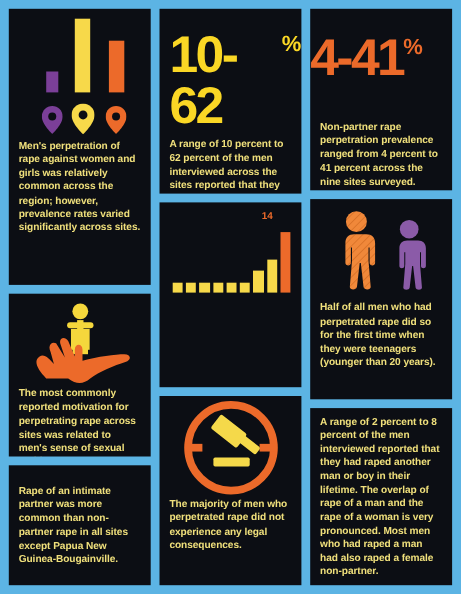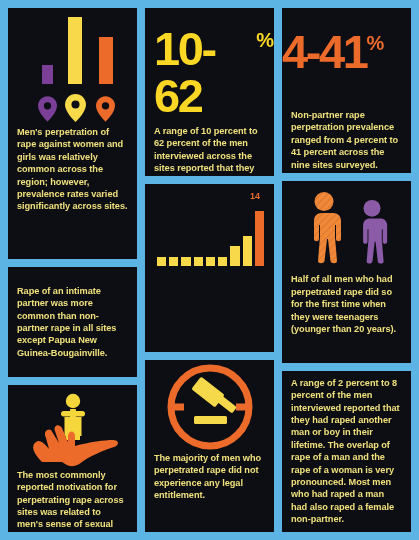--- a/index.html
+++ b/index.html
@@ -47,21 +47,21 @@
 
   
   .pins-graphic{height:118px;position:relative;}
   .bar{position:absolute;bottom:42px;}
   .pin{position:absolute;bottom:4px;}
 
   
   .gchart{position:relative;height:74px;margin:8px 10px 6px 12px;}
   .gbars{position:absolute;bottom:0;left:0;right:0;display:flex;align-items:flex-end;gap:3px;height:62px;}
   .gbar{flex:1 1 0;}
-  .glabel{position:absolute;right:4px;top:-1px;color:#EC6A2A;font-size:9px;font-weight:bold;}
+  .glabel{position:absolute;right:16px;top:-1px;color:#EC6A2A;font-size:9px;font-weight:bold;}
 
   .fig-row{display:flex;justify-content:center;align-items:flex-end;gap:6px;padding-top:12px;height:84px;box-sizing:border-box;}
   .icon-center{display:flex;justify-content:center;align-items:center;}
 </style>
 </head>
 <body>
 
 <div class="board">
 
   <div class="col">
@@ -79,42 +79,42 @@
         <svg class="pin" style="left:57px;" width="21" height="28" viewBox="0 0 24 32">
           <path d="M12 0C5.4 0 0 5.4 0 12c0 9 12 20 12 20s12-11 12-20C24 5.4 18.6 0 12 0z" fill="#F7D94A"></path>
           <circle cx="12" cy="12" r="4.6" fill="#0C0E14"></circle>
         </svg>
         <svg class="pin" style="left:88px;" width="19" height="26" viewBox="0 0 24 32">
           <path d="M12 0C5.4 0 0 5.4 0 12c0 9 12 20 12 20s12-11 12-20C24 5.4 18.6 0 12 0z" fill="#EC6A2A"></path>
           <circle cx="12" cy="12" r="4.6" fill="#0C0E14"></circle>
         </svg>
       </div>
       <p class="body-text">Men's perpetration of rape against women and girls was relatively common across the region; however, prevalence rates varied significantly across sites.</p>
-    </div>
-
-    <div class="panel" style="height:122px;display:flex;align-items:center;">
-      <p class="body-text">Rape of an intimate partner was more common than non-partner rape in all sites except Papua New Guinea-Bougainville.</p>
     </div>
 
     <div class="panel" style="height:164px">
       <div class="icon-center" style="height:84px;padding-top:4px;box-sizing:border-box;">
         <svg width="106" height="78" viewBox="0 0 106 78">
           <g>
             <circle cx="53" cy="11" r="7.2" fill="#F5D73C"></circle>
             <rect x="50.1" y="19" width="5.8" height="26" fill="#F5D73C"></rect>
             <rect x="41" y="21" width="24" height="5.4" rx="2.7" fill="#F5D73C"></rect>
             <rect x="44.5" y="27" width="17" height="19" fill="#F5D73C"></rect>
             <rect x="46" y="45" width="14" height="5" fill="#F5D73C"></rect>
           </g>
           <g>
             <path d="M16 74 C8 66 4 58 10 54 c4-3 9 2 13 7 L20 50 c-3-6 1-10 5-8 l8 13 -4-12 c-2-6 4-8 7-3 l6 14 0-6 c0-6 7-6 7 0 l0 10 c14-4 30-6 38-6 6 0 7 5 1 7 -10 3 -24 9 -32 15 -6 5 -12 6 -20 0z" fill="#EC6A2A" transform="translate(6,-2)"></path>
           </g>
         </svg>
       </div>
       <p class="body-text">The most commonly reported motivation for perpetrating rape across sites was related to men's sense of sexual entitlement.</p>
+    </div>
+
+    <div class="panel" style="height:122px;display:flex;align-items:center;">
+      <p class="body-text">Rape of an intimate partner was more common than non-partner rape in all sites except Papua New Guinea-Bougainville.</p>
     </div>
 
   </div>
 
   <div class="col">
 
     <div class="panel" style="height:168px">
       <div class="bigstat" style="padding-top:17px;">
         <span class="num yellow">10-62</span>
         <span class="pct yellow">%</span>
@@ -145,21 +145,21 @@
           <circle cx="46" cy="46" r="39" fill="none" stroke="#EC6A2A" stroke-width="7"></circle>
           <rect x="4" y="42.5" width="16" height="7" fill="#EC6A2A"></rect>
           <rect x="72" y="42.5" width="16" height="7" fill="#EC6A2A"></rect>
           <g fill="#F5D94A">
             <rect x="29" y="23" width="30" height="16" rx="2" transform="rotate(38 44 31)"></rect>
             <rect x="49" y="38" width="24" height="8" rx="2" transform="rotate(38 61 42)"></rect>
             <rect x="30" y="55" width="33" height="8" rx="1.5"></rect>
           </g>
         </svg>
       </div>
-      <p class="body-text">The majority of men who perpetrated rape did not experience any legal entitlement.</p>
+      <p class="body-text">The majority of men who perpetrated rape did not experience any legal consequences.</p>
     </div>
 
   </div>
 
   <div class="col">
 
     <div class="panel" style="height:168px">
       <div class="bigstat" style="padding-top:20px;justify-content:flex-start;padding-left:0;">
         <span class="num orange">4-41</span>
         <span class="pct orange">%</span>

